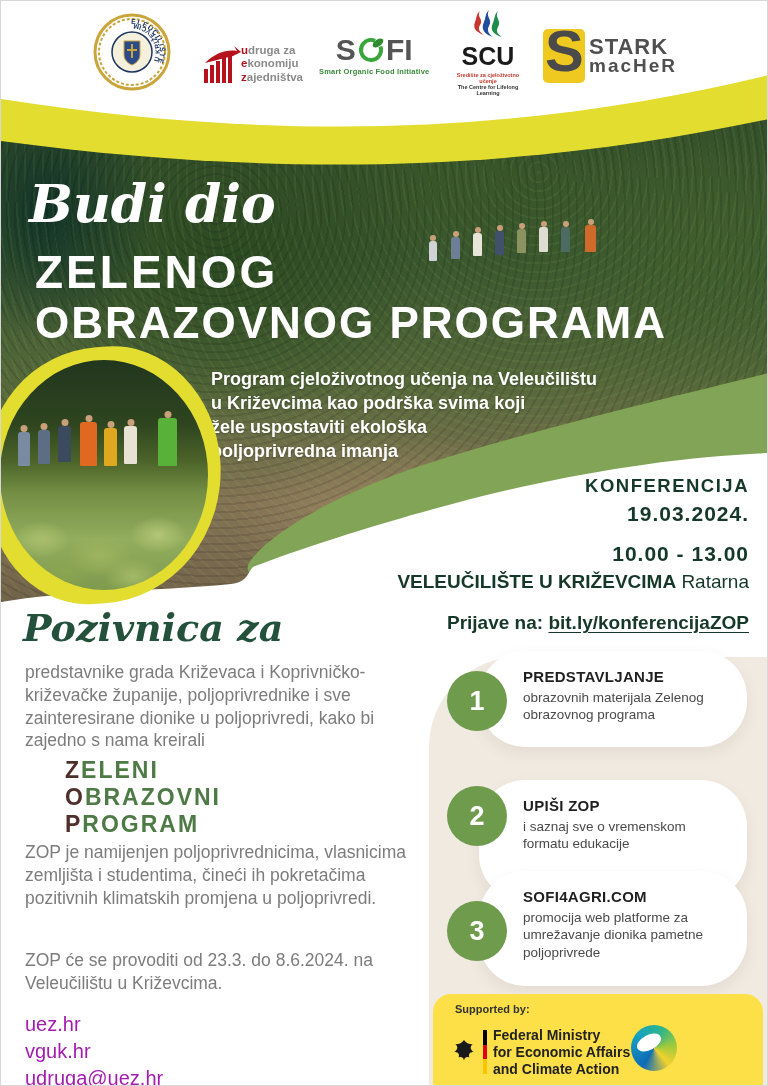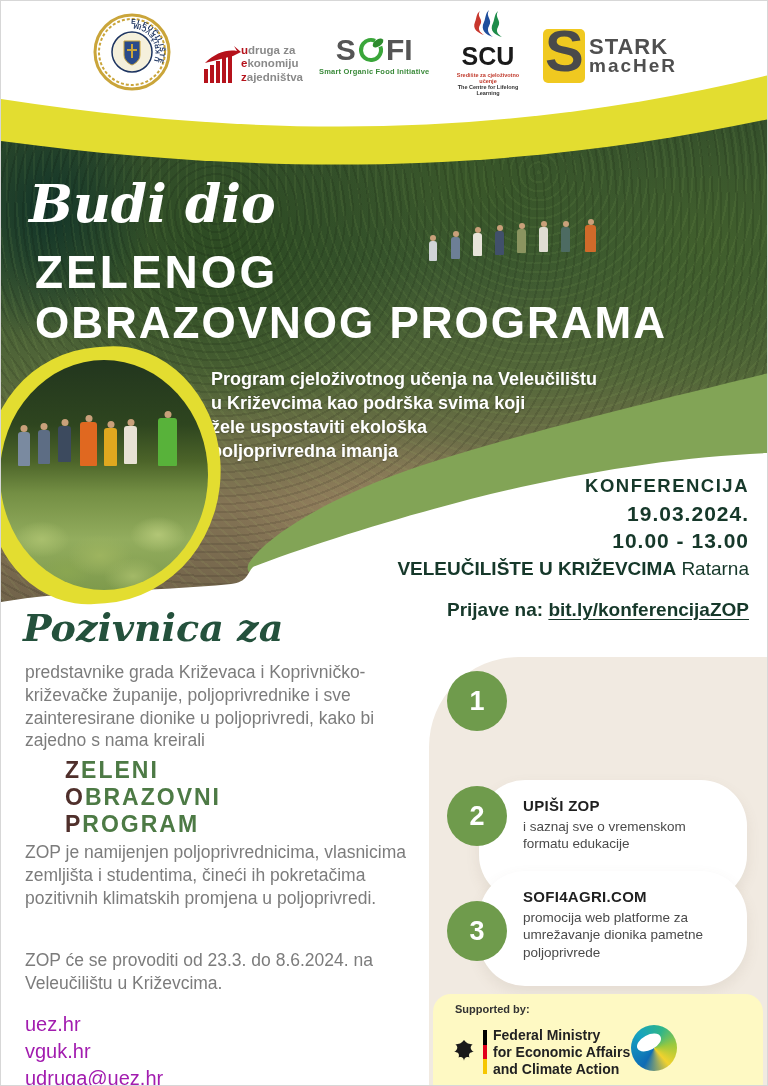--- a/index.html
+++ b/index.html
@@ -65,21 +65,21 @@
       radial-gradient(42px 26px at 64% 94%, #a3b967, rgba(110,143,63,0) 70%),
       linear-gradient(180deg,#22361e 0%,#2e451f 28%,#4c6429 44%,#748f44 58%,#93ad5e 78%,#7e9a4c 100%);}
   .bf{position:absolute;border-radius:3px 3px 1px 1px;}
   .bf::before{content:"";position:absolute;top:-7px;left:50%;transform:translateX(-50%);
               width:7px;height:7px;border-radius:50%;background:#c9a07a;}
 
   
   .conf{position:absolute;right:18px;top:474px;z-index:3;text-align:right;color:#16382a;}
   .conf-label{font-size:18.5px;font-weight:800;letter-spacing:1.5px;}
   .conf-date{font-size:21px;font-weight:800;margin-top:5px;letter-spacing:1px;}
-  .conf-time{font-size:21px;font-weight:800;margin-top:3px;letter-spacing:1px;}
+  .conf-time{font-size:21px;font-weight:800;margin-top:16px;letter-spacing:1px;}
   .conf-venue{font-size:19px;margin-top:5px;}
   .conf-venue b{font-weight:800;}
   .conf-signup{font-size:19px;font-weight:700;margin-top:19px;}
   .conf-signup a{color:#16382a;font-weight:800;text-decoration:underline;text-underline-offset:3px;}
 
   
   .pozivnica{position:absolute;left:22px;top:604px;z-index:5;color:#24513c;font-size:38px;font-style:italic;}
   .gray-p{position:absolute;left:24px;width:402px;z-index:2;color:#7c7c7c;font-size:17.5px;line-height:1.3;}
   .p1{top:660px;}
   .p2{top:840px;}
@@ -94,21 +94,21 @@
   .panel{position:absolute;left:428px;top:656px;width:340px;height:430px;background:#f1eae1;
          border-top-left-radius:90px;z-index:2;}
   .num-circle{position:absolute;width:60px;height:60px;border-radius:50%;background:#6f9b4c;color:#fff;
               font-size:27px;font-weight:700;display:flex;align-items:center;justify-content:center;z-index:2;}
   .card{position:absolute;left:50px;width:268px;background:#fff;border-radius:46px;z-index:1;
         box-shadow:0 6px 14px rgba(120,100,80,.10);box-sizing:border-box;padding:17px 22px 10px 44px;}
   .card-title{font-size:15px;font-weight:800;color:#1f1f1f;letter-spacing:.3px;}
   .card-desc{font-size:13.5px;color:#4a4a4a;line-height:1.28;margin-top:4px;}
 
   
-  .support{position:absolute;left:4px;top:337px;width:330px;height:93px;background:#fef9c3;
+  .support{position:absolute;left:4px;top:337px;width:330px;height:93px;background:#fde047;
            border-radius:18px 18px 0 0;z-index:3;}
   .support-label{position:absolute;left:22px;top:9px;font-size:11px;font-weight:700;color:#333;}
   .ministry{position:absolute;left:18px;top:33px;display:flex;align-items:center;gap:6px;}
   .flag{width:4px;height:44px;background:linear-gradient(180deg,#000 0 34%,#e1001a 34% 67%,#f6c700 67% 100%);}
   .ministry-txt{font-size:14px;font-weight:700;color:#222;line-height:1.2;}
   .euki{position:absolute;left:198px;top:31px;display:flex;align-items:center;gap:7px;}
   .euki-swirl{width:46px;height:46px;border-radius:50%;position:relative;
     background:conic-gradient(from 210deg,#0e6bb5,#16a2c0 28%,#2fb58a 48%,#9cc93c 64%,#f2d22e 80%,#0e6bb5 100%);}
   .euki-swirl::after{content:"";position:absolute;left:5px;top:10px;width:26px;height:15px;
     border-radius:50%;background:#fff;transform:rotate(-28deg);}
@@ -256,20 +256,24 @@
   <div class="gray-p p3">ZOP će se provoditi od 23.3. do 8.6.2024. na Veleučilištu u Križevcima.</div>
 
   <div class="contacts">
     <div>uez.hr</div>
     <div>vguk.hr</div>
     <div>udruga@uez.hr</div>
   </div>
 
   <div class="panel">
     <div class="num-circle" style="left:18px;top:14px;">1</div>
+    <div class="card" style="top:-6px;height:96px;">
+      <div class="card-title">PREDSTAVLJANJE</div>
+      <div class="card-desc">obrazovnih materijala Zelenog obrazovnog programa</div>
+    </div>
 
     <div class="num-circle" style="left:18px;top:129px;">2</div>
     <div class="card" style="top:123px;height:121px;">
       <div class="card-title">UPIŠI ZOP</div>
       <div class="card-desc">i saznaj sve o vremenskom formatu edukacije</div>
     </div>
 
     <div class="num-circle" style="left:18px;top:244px;">3</div>
     <div class="card" style="top:214px;height:115px;">
       <div class="card-title">SOFI4AGRI.COM</div>

